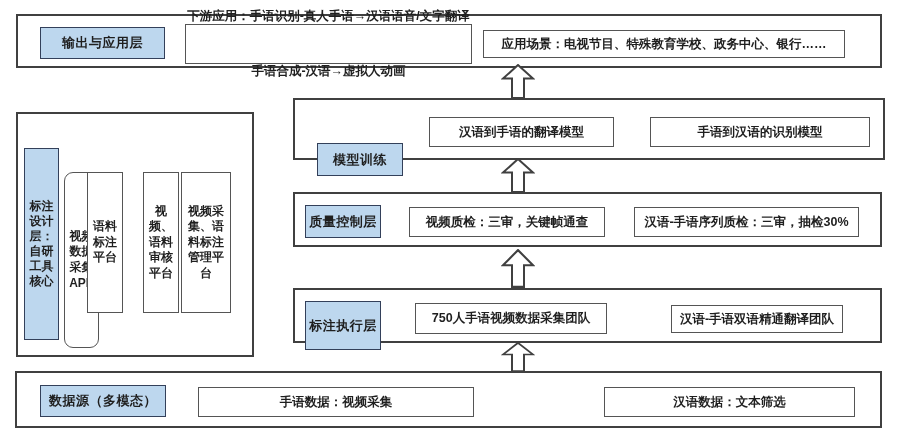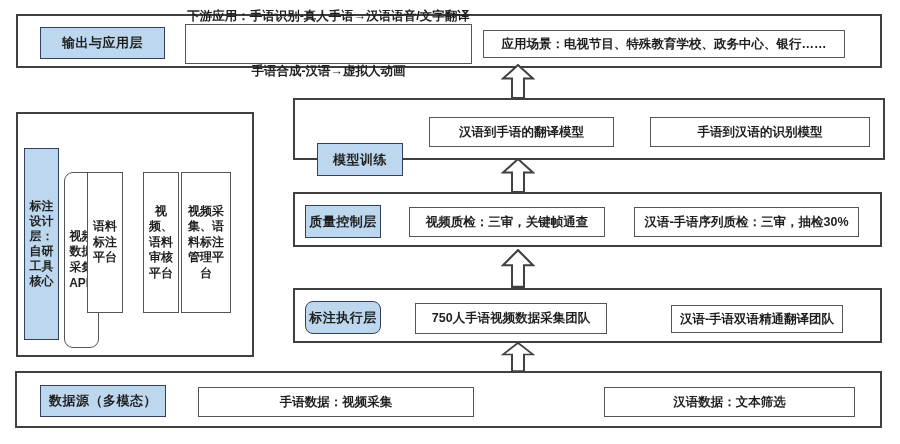--- a/index.html
+++ b/index.html
@@ -71,21 +71,21 @@
   <div class="blabel" style="left:10px;top:11px;width:76px;height:33px;">质量控制层</div>
   <div class="wbox" style="left:114px;top:13px;width:196px;height:30px;">
     <div>视频质检：三审，关键帧通查</div>
   </div>
   <div class="wbox" style="left:339px;top:13px;width:225px;height:30px;">
     <div>汉语-手语序列质检：三审，抽检30%</div>
   </div>
 </div>
 
 <div class="container" style="left:293px;top:288px;width:589px;height:55px;">
-  <div class="blabel" style="left:10px;top:11px;width:76px;height:33px;border-radius:8px;">标注执行层</div>
+  <div class="blabel" style="left:10px;top:11px;width:76px;height:49px;">标注执行层</div>
   <div class="wbox" style="left:120px;top:13px;width:192px;height:31px;">
     <div>750人手语视频数据采集团队</div>
   </div>
   <div class="wbox" style="left:368px;top:15px;width:172px;height:28px;margin-left:8px;">
     <div>汉语-手语双语精通翻译团队</div>
   </div>
 </div>
 
 <div class="container" style="left:15px;top:371px;width:867px;height:57px;">
   <div class="blabel" style="left:23px;top:12px;width:126px;height:32px;">数据源（多模态）</div>

